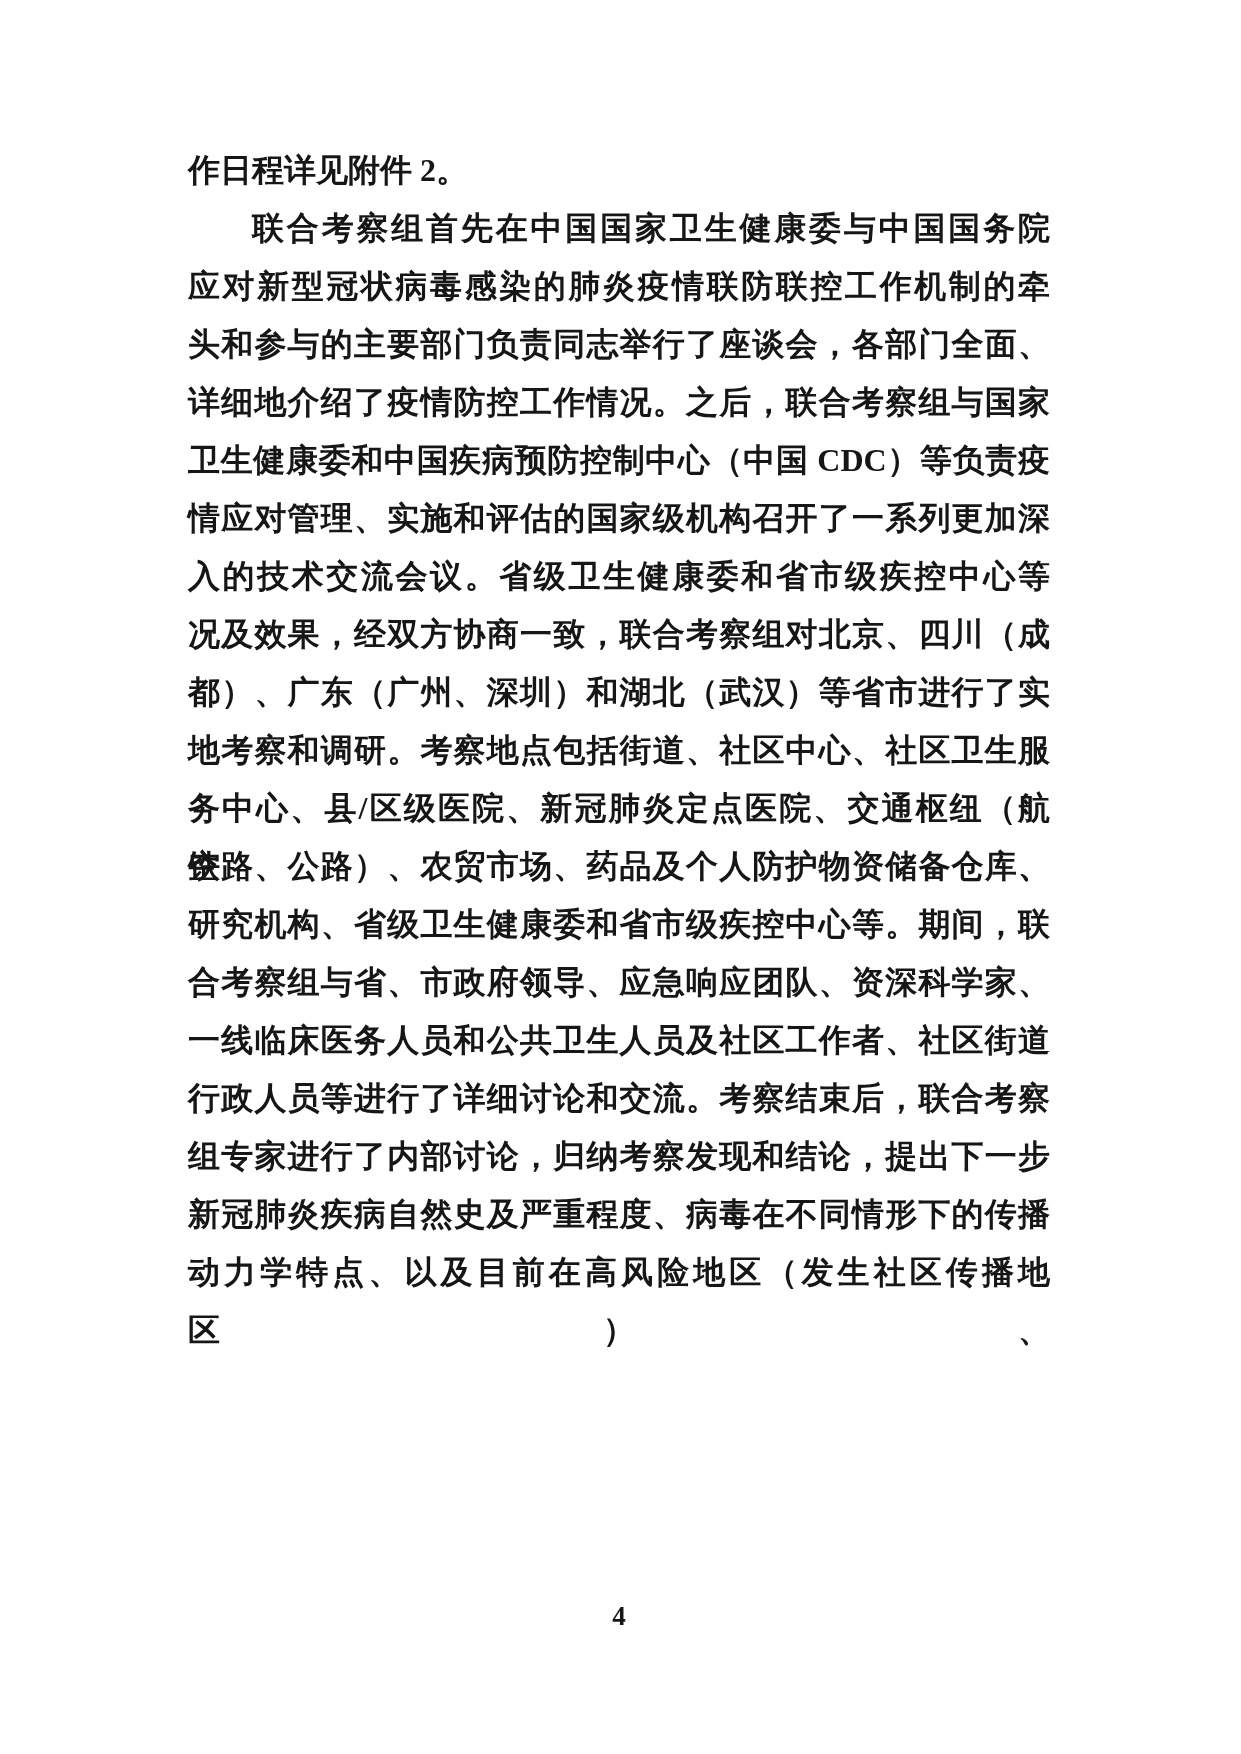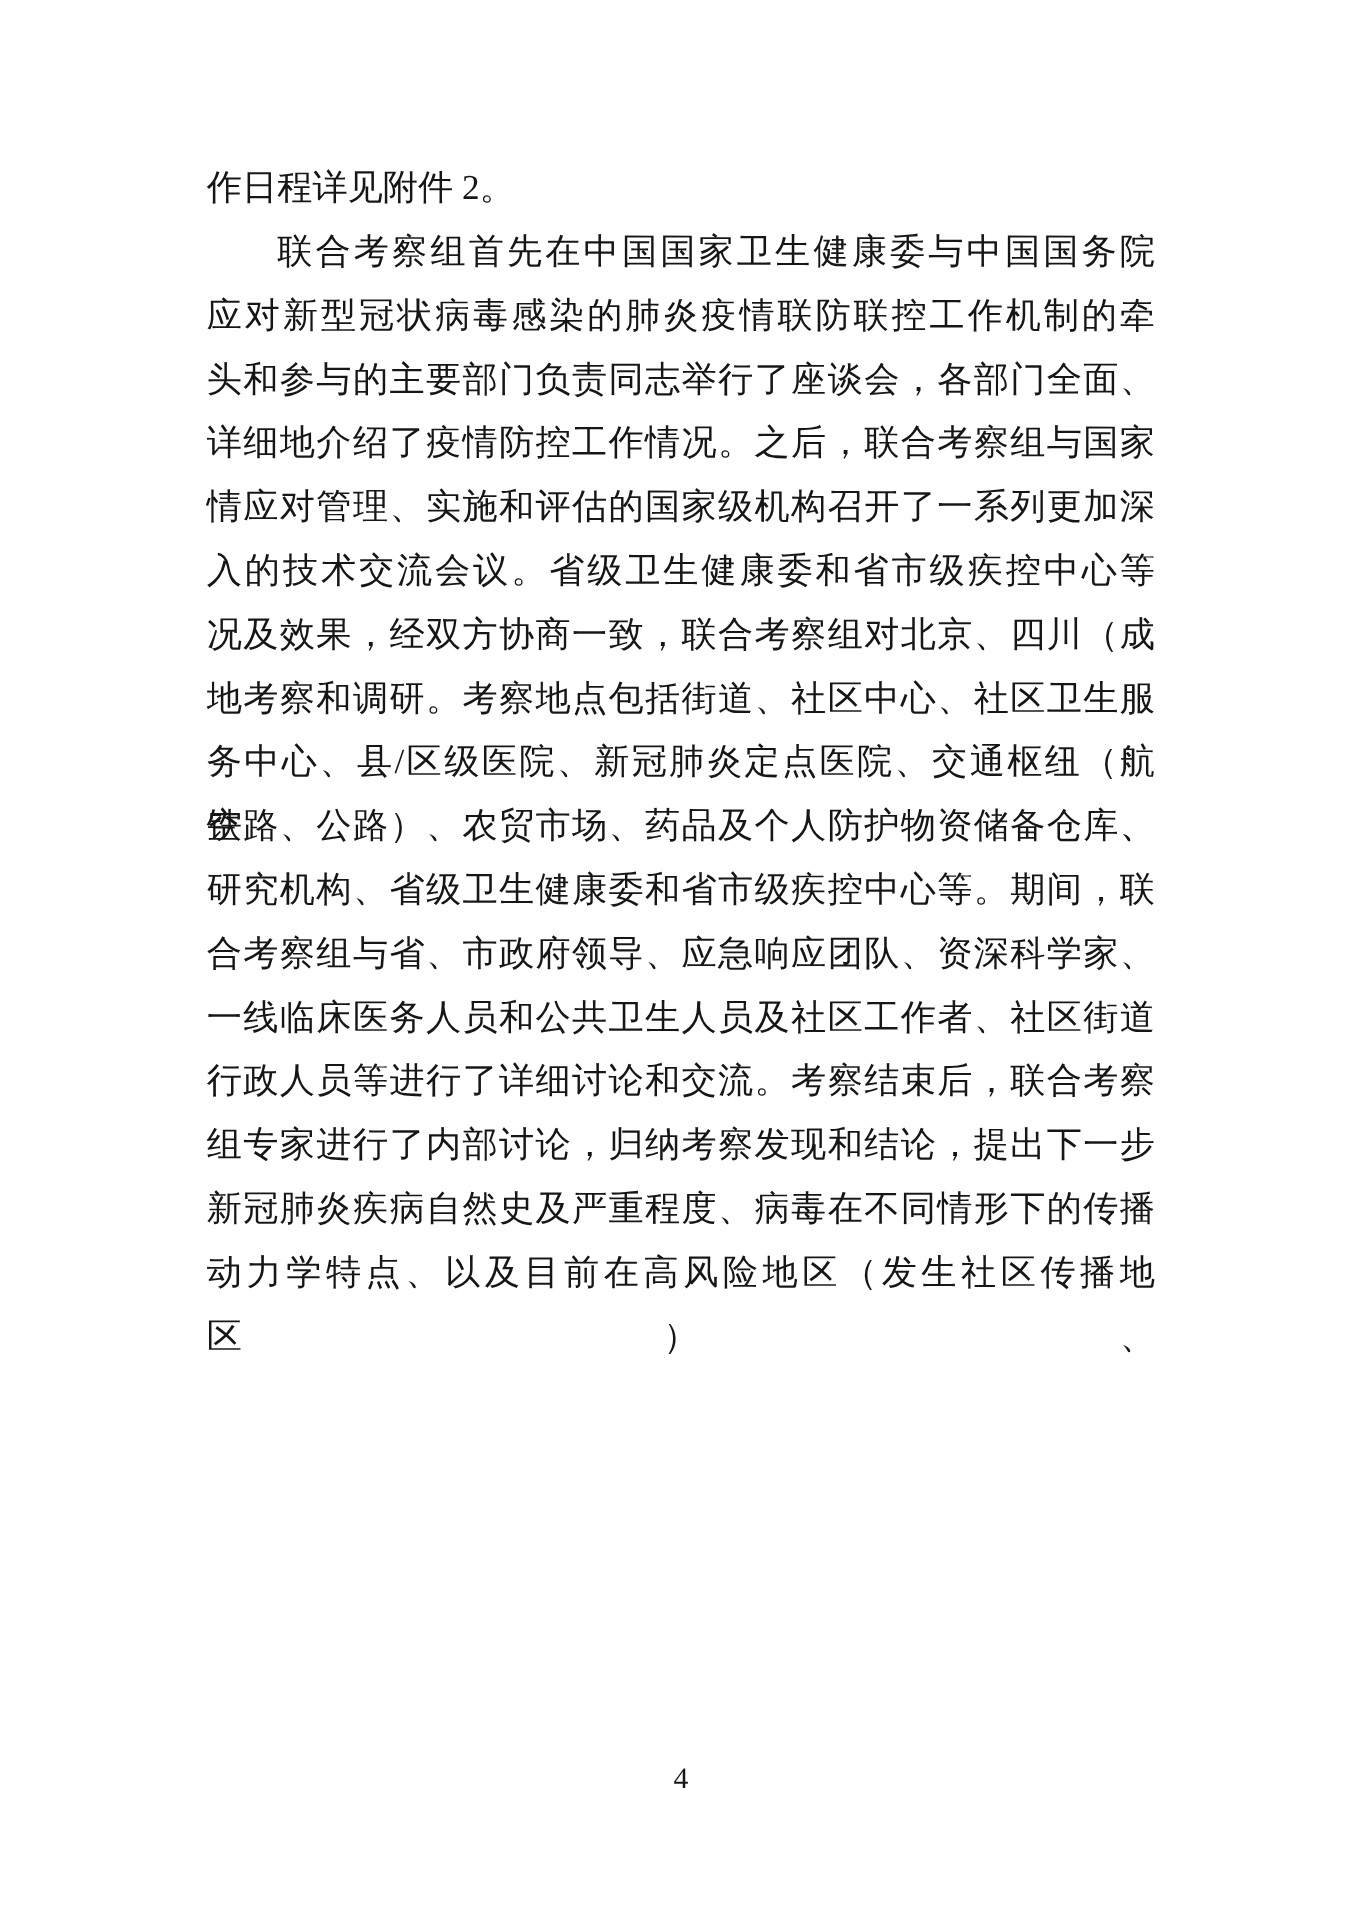--- a/index.html
+++ b/index.html
@@ -8,20 +8,21 @@
     background: #ffffff;
   }
   .page {
     position: relative;
     width: 1241px;
     height: 1754px;
     background: #ffffff;
     font-family: "Liberation Serif", "DejaVu Serif", serif;
     color: #161616;
     overflow: hidden;
+    font-weight: bold;
   }
   .text-block {
     position: absolute;
     left: 188px;
     top: 141px;
     width: 862px;
   }
   .line {
     height: 58px;
     line-height: 58px;
@@ -52,23 +53,25 @@
 </head>
 <body>
 
 <div class="page">
   <div class="text-block">
     <div class="line end">作日程详见附件 2。</div>
     <div class="line indent">联合考察组首先在中国国家卫生健康委与中国国务院</div>
     <div class="line">应对新型冠状病毒感染的肺炎疫情联防联控工作机制的牵</div>
     <div class="line">头和参与的主要部门负责同志举行了座谈会，各部门全面、</div>
     <div class="line">详细地介绍了疫情防控工作情况。之后，联合考察组与国家</div>
+    <div class="line">卫生健康委和中国疾病预防控制中心（中国 CDC）等负责疫</div>
     <div class="line">情应对管理、实施和评估的国家级机构召开了一系列更加深</div>
     <div class="line">入的技术交流会议。省级卫生健康委和省市级疾控中心等</div>
     <div class="line">况及效果，经双方协商一致，联合考察组对北京、四川（成</div>
+    <div class="line">都）、广东（广州、深圳）和湖北（武汉）等省市进行了实</div>
     <div class="line">地考察和调研。考察地点包括街道、社区中心、社区卫生服</div>
     <div class="line">务中心、县/区级医院、新冠肺炎定点医院、交通枢纽（航空、</div>
     <div class="line">铁路、公路）、农贸市场、药品及个人防护物资储备仓库、</div>
     <div class="line">研究机构、省级卫生健康委和省市级疾控中心等。期间，联</div>
     <div class="line">合考察组与省、市政府领导、应急响应团队、资深科学家、</div>
     <div class="line">一线临床医务人员和公共卫生人员及社区工作者、社区街道</div>
     <div class="line">行政人员等进行了详细讨论和交流。考察结束后，联合考察</div>
     <div class="line">组专家进行了内部讨论，归纳考察发现和结论，提出下一步</div>
     <div class="line">新冠肺炎疾病自然史及严重程度、病毒在不同情形下的传播</div>
     <div class="line">动力学特点、以及目前在高风险地区（发生社区传播地区）、</div>

